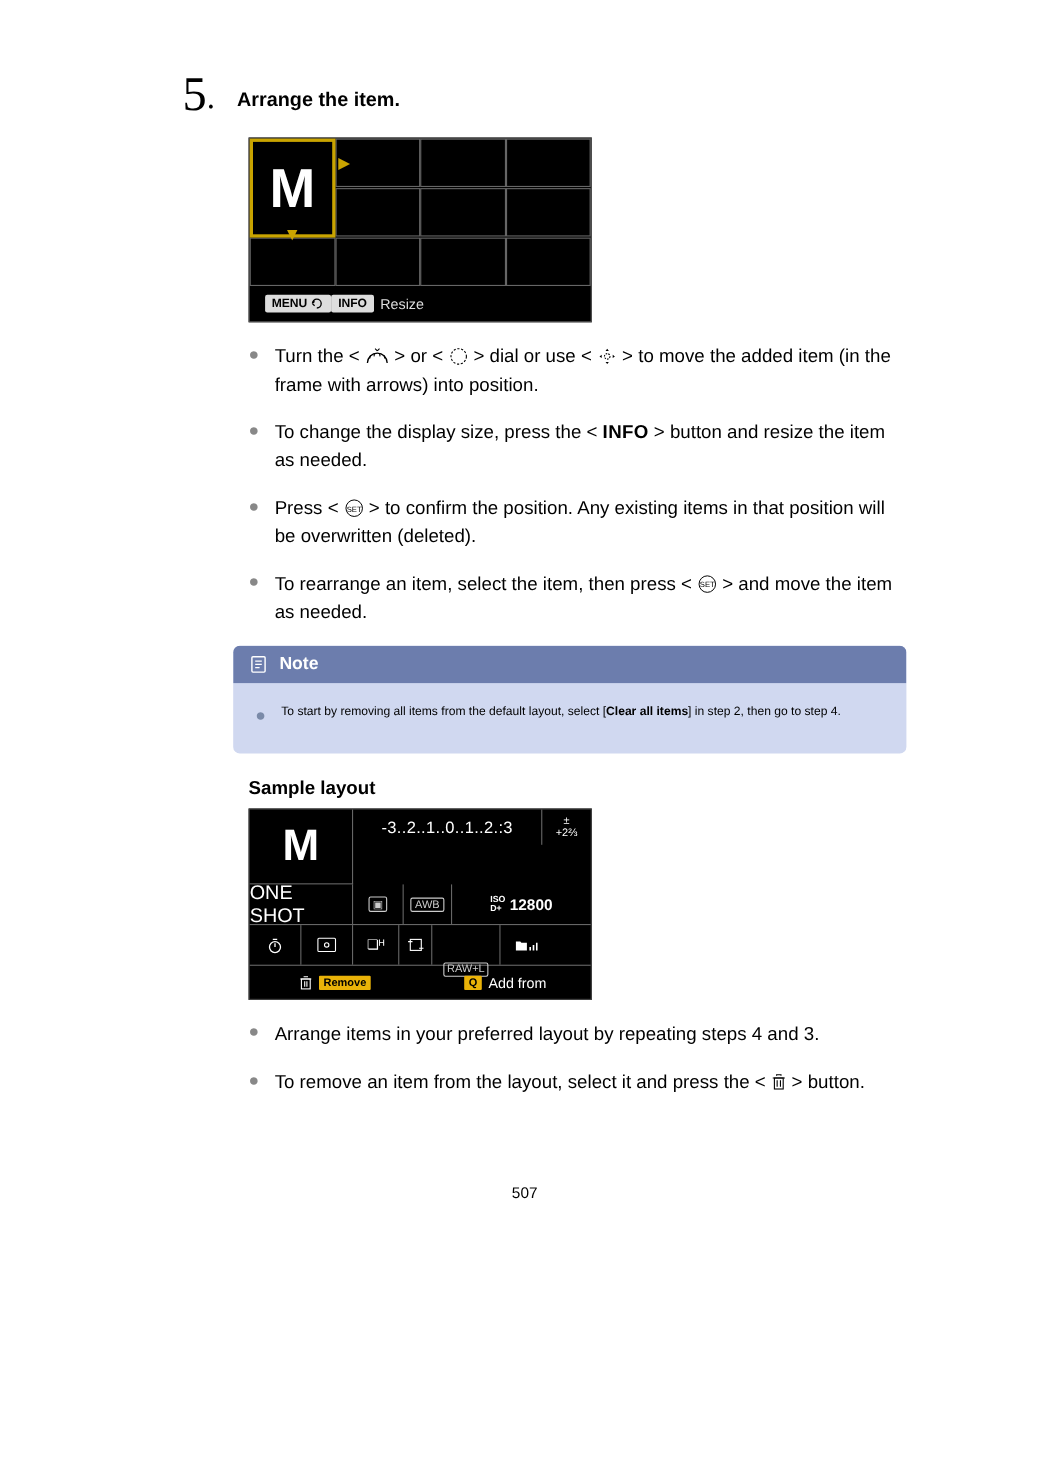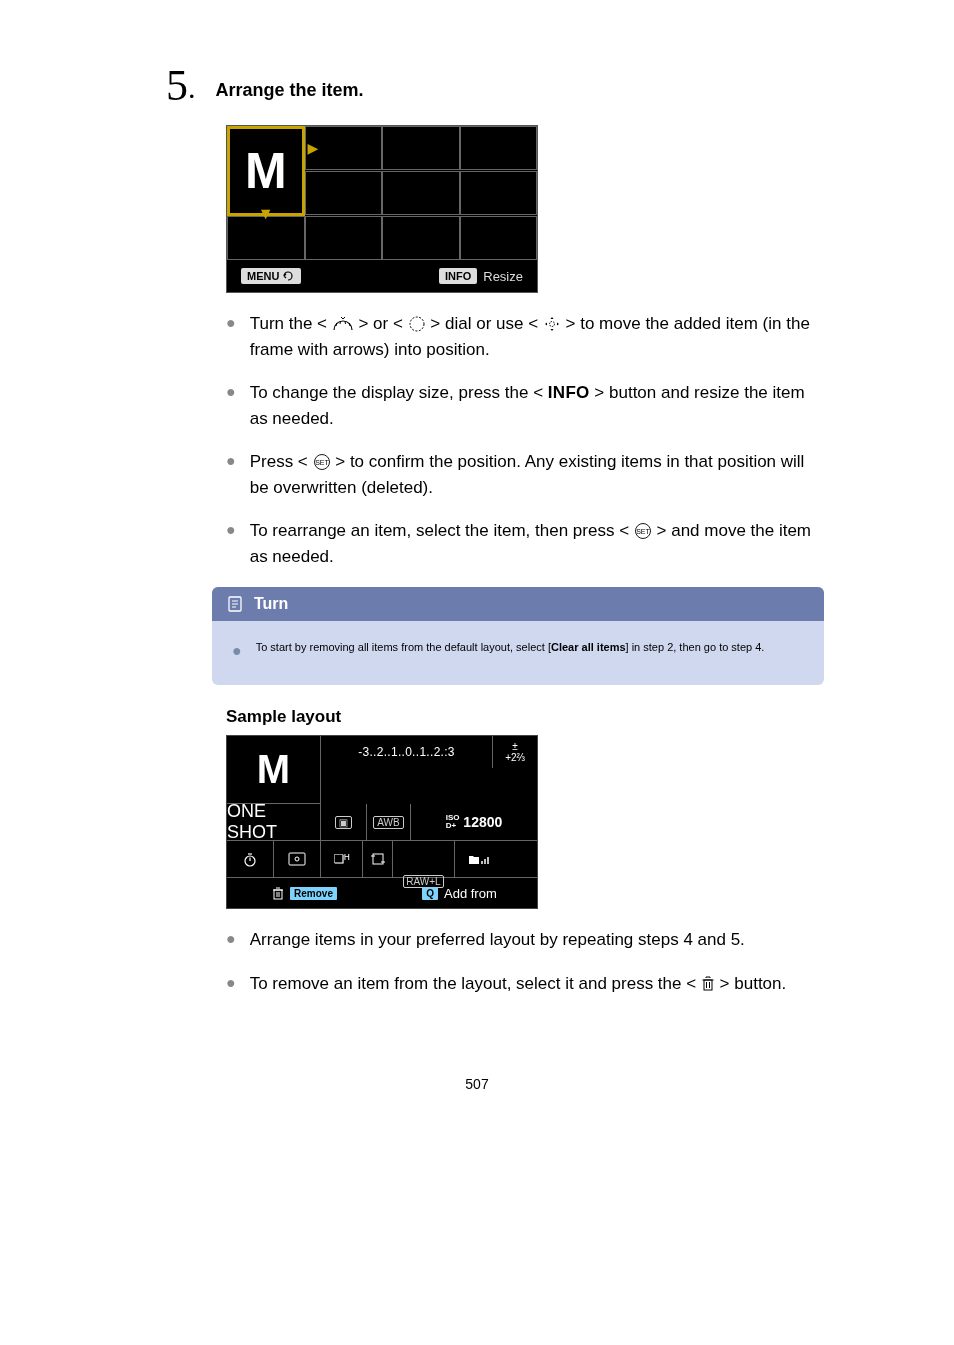--- a/index.html
+++ b/index.html
@@ -9,21 +9,21 @@
   .step-num .dot { font-size: 30px; position: relative; top: -2px; }
   .step-title { font-size: 18px; font-weight: bold; position: relative; top: -4px; }
   .screen-box { margin: 14px 0 18px 96px; width: 312px; border: 1px solid #555; background: #000; }
   .grid { display: grid; grid-template-columns: 1fr 1fr 1fr 1fr; }
   .cell { border: 1px solid #666; height: 44px; }
   .m-cell { grid-column: 1; grid-row: 1 / span 2; border: 3px solid #c9a400; display: flex; align-items: center; justify-content: center; height: 90px; position: relative; }
   .m-letter { color: #fff; font-size: 50px; font-weight: bold; }
   .arrow-down { position: absolute; bottom: -10px; left: 50%; transform: translateX(-50%); color: #c9a400; font-size: 16px; }
   .right-arrow-cell { display: flex; align-items: center; padding-left: 2px; }
   .right-arrow { color: #c9a400; font-size: 14px; }
-  .bottom-bar { display: flex; align-items: center; justify-content: space-between; padding: 8px 14px; }
+  .bottom-bar { display: flex; align-items: center; padding: 8px 14px; }
   .menu-badge { display: inline-flex; align-items: center; gap: 4px; background: #ddd; color: #000; font-size: 11px; font-weight: bold; padding: 2px 6px; border-radius: 2px; }
   .info-badge { display: inline-flex; align-items: center; gap: 6px; }
   .info-box { background: #ddd; color: #000; font-size: 11px; font-weight: bold; padding: 2px 6px; border-radius: 2px; }
   .resize-txt { color: #ddd; font-size: 13px; }
   .bullet-list { margin-left: 96px; }
   .bullet-item { display: flex; gap: 14px; margin-bottom: 18px; line-height: 1.5; }
   .bullet-dot { color: #888; font-size: 16px; line-height: 1.5; }
   .bullet-text { flex: 1; font-size: 17px; }
   .inline-icon { display: inline-block; vertical-align: middle; position: relative; top: -1px; }
   .note-box { margin: 10px 0 22px 82px; background: #d0d8f0; border-radius: 6px; overflow: hidden; }
@@ -34,35 +34,35 @@
   .note-bullet .bullet-text { font-size: 11px; }
   .sample-label { font-size: 17px; font-weight: bold; margin: 10px 0 8px 96px; }
   .sample-box { margin-left: 96px; width: 312px; border: 1px solid #444; background: #000; color: #fff; }
   .s-row { display: flex; border-bottom: 1px solid #666; }
   .s-row:last-child { border-bottom: none; }
   .s-cell { border-right: 1px solid #666; display: flex; align-items: center; justify-content: center; font-size: 13px; padding: 4px 0; }
   .s-cell:last-child { border-right: none; }
   .s-m { flex: 0 0 94px; height: 68px; font-size: 40px; font-weight: bold; }
   .s-tv { flex: 1; height: 34px; font-size: 18px; font-weight: bold; }
   .s-av { flex: 1; height: 34px; font-size: 18px; font-weight: bold; }
-  .s-scale { flex: 1; height: 32px; font-size: 12px; letter-spacing: 0.3px; }
+  .s-scale { flex: 1; height: 32px; font-size: 15px; letter-spacing: 0.3px; }
   .s-comp { flex: 0 0 44px; height: 32px; font-size: 10px; line-height: 1.1; text-align: center; }
   .s-oneshot { flex: 0 0 94px; font-size: 18px; font-weight: normal; height: 36px; }
   .s-meter { flex: 0 0 46px; height: 36px; }
   .s-awb { flex: 0 0 44px; height: 36px; }
   .s-iso { flex: 1; height: 36px; font-size: 14px; font-weight: bold; }
   .s-drive { flex: 0 0 47px; height: 36px; }
   .s-eval { flex: 0 0 47px; height: 36px; }
   .s-dh { flex: 0 0 42px; height: 36px; font-size: 12px; }
   .s-crop { flex: 0 0 30px; height: 36px; }
   .s-raw { flex: 0 0 62px; height: 36px; font-size: 11px; }
   .s-wifi { flex: 0 0 46px; height: 36px; }
   .s-footer-l { flex: 1; display: flex; align-items: center; justify-content: center; gap: 6px; height: 30px; font-size: 13px; }
   .s-footer-r { flex: 1; display: flex; align-items: center; justify-content: center; gap: 6px; height: 30px; font-size: 13px; }
-  .badge-inv { display: inline-block; background: #7dd3fc; color: #000; font-size: 10px; font-weight: bold; padding: 1px 4px; border-radius: 1px; }
+  .badge-inv { display: inline-block; background: #eab308; color: #000; font-size: 10px; font-weight: bold; padding: 1px 4px; border-radius: 1px; }
   .badge-outline { display: inline-block; border: 1px solid #ccc; color: #ccc; font-size: 10px; padding: 0 3px; border-radius: 2px; }
   .page-num { text-align: center; font-size: 14px; margin-top: 80px; }
   .info-caps { font-family: Arial, sans-serif; font-weight: bold; letter-spacing: 0.3px; }
   svg { display: inline-block; vertical-align: middle; }
 </style>
 </head>
 <body>
 
 <div class="step-row">
   <div class="step-num"><span>5</span><span class="dot">.</span></div>
@@ -160,21 +160,21 @@
 </div>
 
 <div class="note-box">
   <div class="note-header">
     <svg width="18" height="18" viewBox="0 0 18 18">
         <rect x="3" y="2" width="12" height="14" rx="1" stroke="#fff" stroke-width="1.3" fill="none"></rect>
         <line x1="6" y1="6" x2="12" y2="6" stroke="#fff" stroke-width="1.2"></line>
         <line x1="6" y1="9" x2="12" y2="9" stroke="#fff" stroke-width="1.2"></line>
         <line x1="6" y1="12" x2="10" y2="12" stroke="#fff" stroke-width="1.2"></line>
       </svg>
-    <span>Turn</span>
+    <span>Note</span>
   </div>
   <div class="note-body">
     <div class="note-bullet">
       <span class="bullet-dot">●</span>
       <span class="bullet-text">
         <span>To start by removing all items from the default layout, select [</span><b>Clear all items</b><span>] in step 2, then go to step 4.</span>
       </span>
     </div>
   </div>
 </div>
@@ -255,21 +255,21 @@
     <div class="s-footer-r">
       <span class="badge-inv">Q</span>
       <span>Add from</span>
     </div>
   </div>
 </div>
 
 <div class="bullet-list" style="margin-top:18px;">
   <div class="bullet-item">
     <span class="bullet-dot">●</span>
-    <span class="bullet-text">Arrange items in your preferred layout by repeating steps 4 and 5.</span>
+    <span class="bullet-text">Arrange items in your preferred layout by repeating steps 4 and 3.</span>
   </div>
   <div class="bullet-item">
     <span class="bullet-dot">●</span>
     <span class="bullet-text">
       <span>To remove an item from the layout, select it and press the &lt; </span>
       <svg class="inline-icon" width="14" height="16" viewBox="0 0 14 16">
           <rect x="3" y="5" width="8" height="10" stroke="#000" stroke-width="1" fill="none"></rect>
           <line x1="1.5" y1="5" x2="12.5" y2="5" stroke="#000"></line>
           <path d="M5 3 L5 2 L9 2 L9 3" stroke="#000" fill="none"></path>
           <line x1="5.5" y1="7" x2="5.5" y2="13" stroke="#000"></line>

